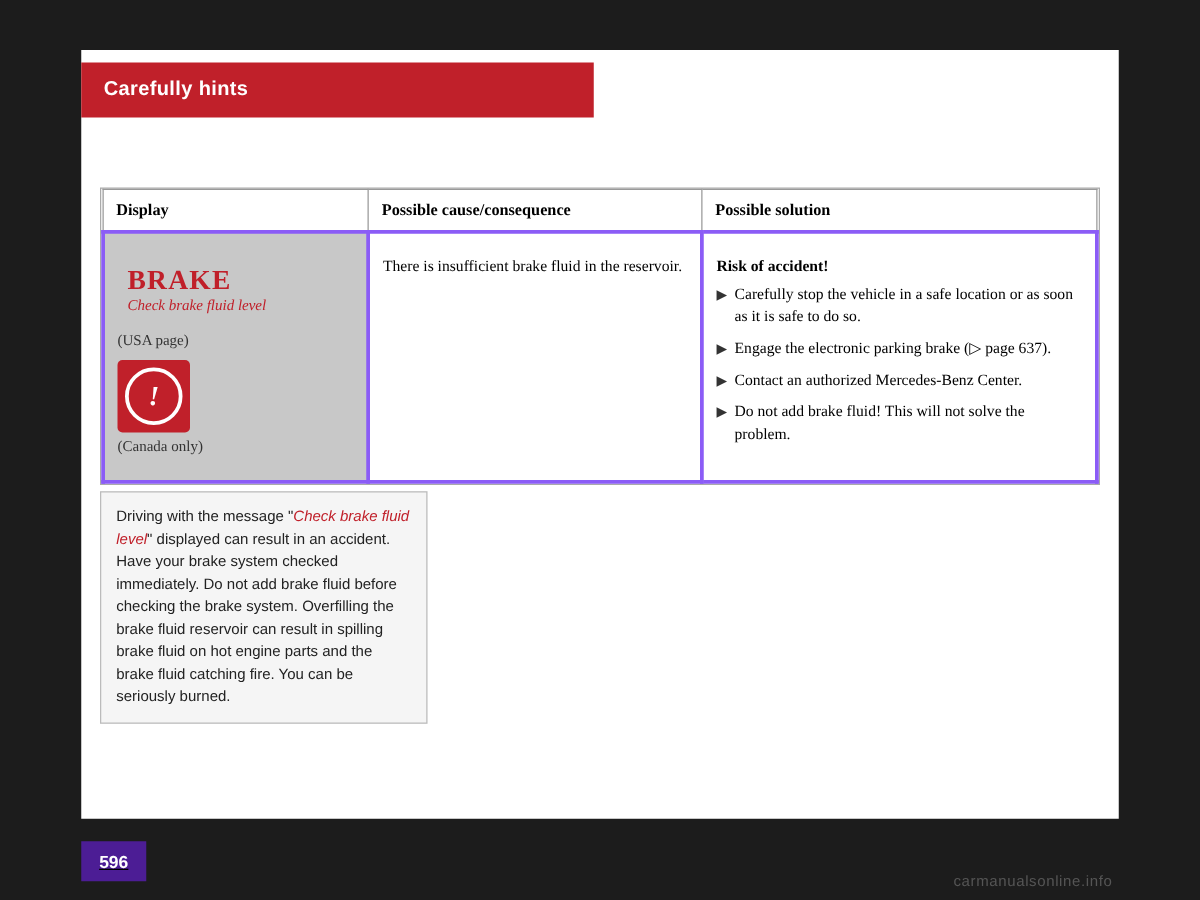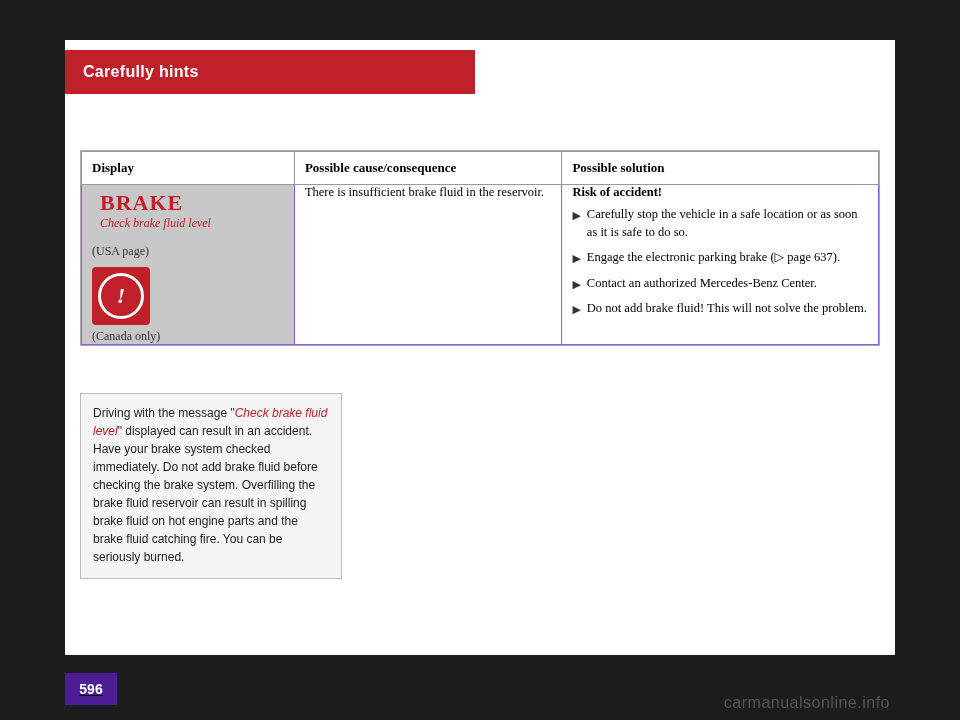--- a/index.html
+++ b/index.html
@@ -70,22 +70,22 @@
       background: #ffffff;
       border: 1px solid #999;
       padding: 8px 10px;
       font-weight: bold;
       font-size: 13px;
       text-align: left;
       vertical-align: top;
     }
 
     .main-table td {
-      border: 1px solid #8b5cf6;
-      padding: 0 10px;
+      border: 3px solid #8b5cf6;
+      padding: 19px 10px;
       vertical-align: top;
       font-size: 12.5px;
     }
 
     .display-col {
       width: 195px;
       background: #c8c8c8;
     }
 
     .cause-col {
@@ -235,21 +235,21 @@
       color: #ffffff;
       font-weight: bold;
       font-size: 14px;
     }
 
     
     .watermark {
       position: absolute;
       bottom: 8px;
       right: 70px;
-      font-size: 16px;
+      font-size: 12px;
       color: #555;
       letter-spacing: 0.5px;
     }
 
     
     .risk-bold {
       font-weight: bold;
       font-size: 12.5px;
       display: block;
       margin-bottom: 6px;

